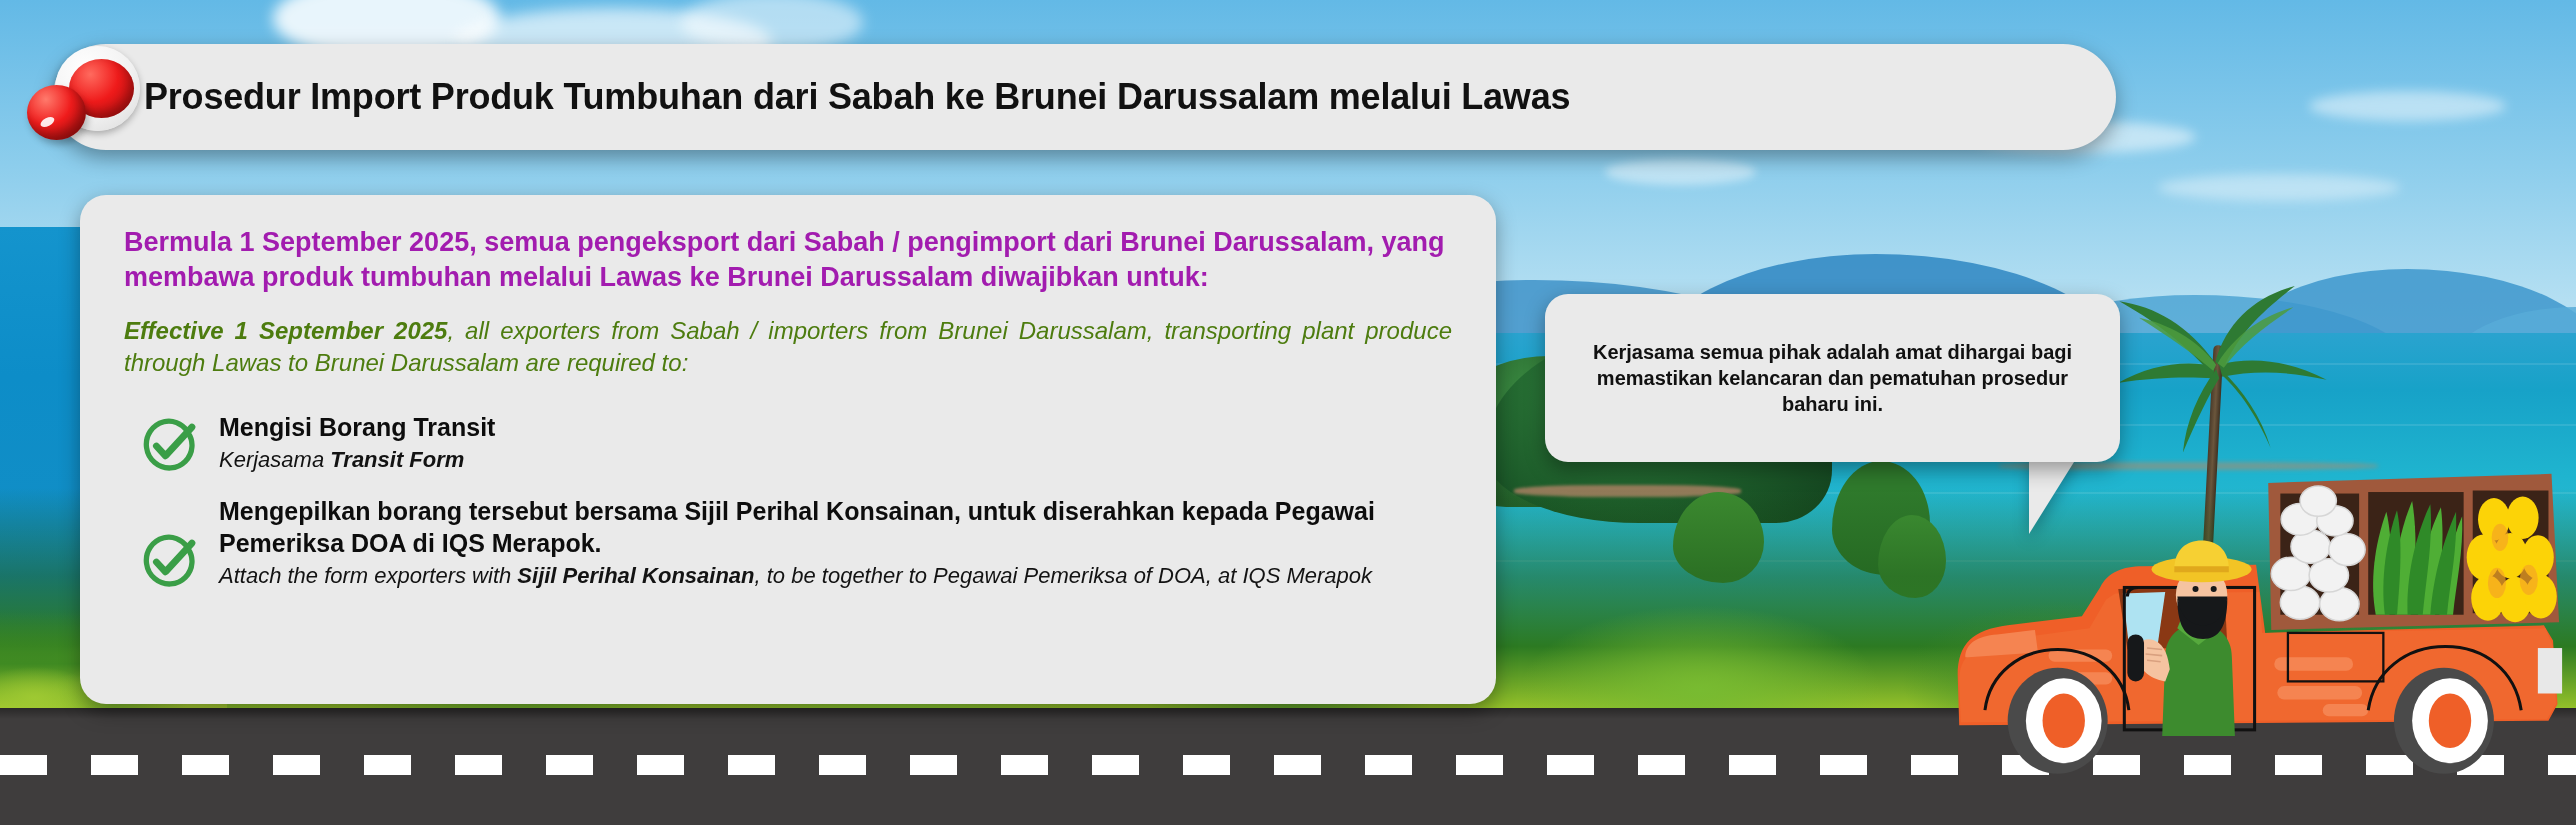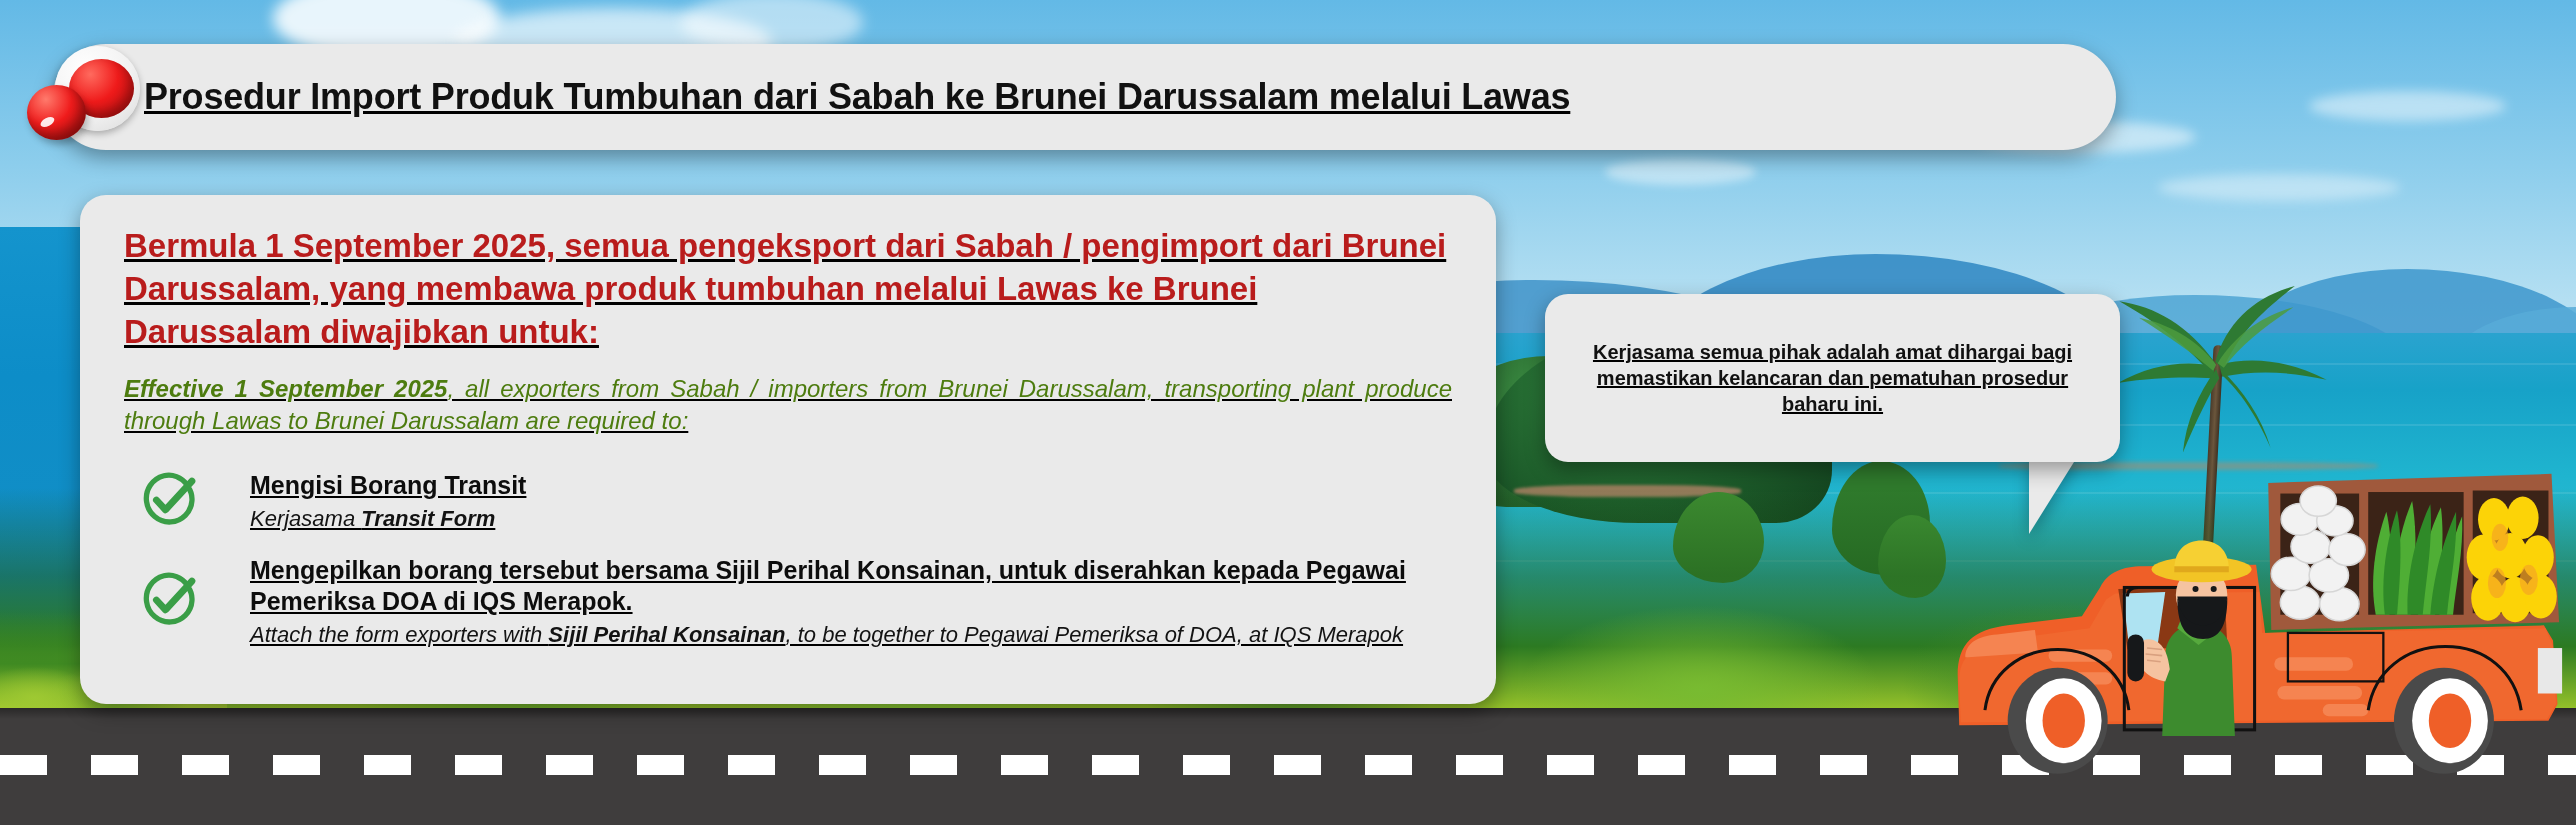--- a/index.html
+++ b/index.html
@@ -139,21 +139,20 @@
     background:rgba(255,255,255,.9);transform:rotate(-28deg);
   }
 
   
   .card{
     position:absolute;
     background:#eaeaea;
     border-radius:26px;
     box-shadow:0 7.6px 19.7px rgba(0,0,0,.35);
     z-index:20;
-    text-decoration:underline;
   }
 
   #title-card{
     left:53px;top:44px;width:2063px;height:106px;
     border-radius:53px;
     display:flex;flex-direction:column;justify-content:center;
     padding:0 0 0 91px;
     box-sizing:border-box;
   }
   .title-ms{
@@ -163,31 +162,31 @@
   .title-en{
     font-size:29px;font-weight:700;font-style:italic;color:#111;
     line-height:1.15;white-space:nowrap;margin-top:2.3px;
   }
 
   #body-card{
     left:80px;top:195px;width:1416px;height:509px;
     padding:30px 44px 23px 44px;box-sizing:border-box;
   }
   .para-ms{
-    font-size:33px;font-weight:700;color:#b91c1c;line-height:1.30;
+    font-size:27px;font-weight:700;color:#a21caf;line-height:1.30;
     margin:0 0 0 0;
   }
   .para-en{
     font-size:24px;font-style:italic;color:#4d7c0f;line-height:1.32;
     margin:19.7px 0 0 0;text-align:justify;
   }
   .para-en b{font-weight:700;}
 
   .checklist{margin-top:29px;}
-  .check-row{display:flex;align-items:center;margin-bottom:18px;gap:31px;}
+  .check-row{display:flex;align-items:flex-end;margin-bottom:18px;}
   .check-icon{
     flex:0 0 auto;width:56px;height:56px;margin:1.5px 21px 0 18px;
     position:relative;
   }
   .check-text{flex:1 1 auto;padding-top:4.5px;}
   .check-ms{
     font-size:25px;font-weight:700;color:#0d0d0d;line-height:1.26;
   }
   .check-en{
     font-size:22px;font-style:italic;color:#131313;line-height:1.26;margin-top:3px;

